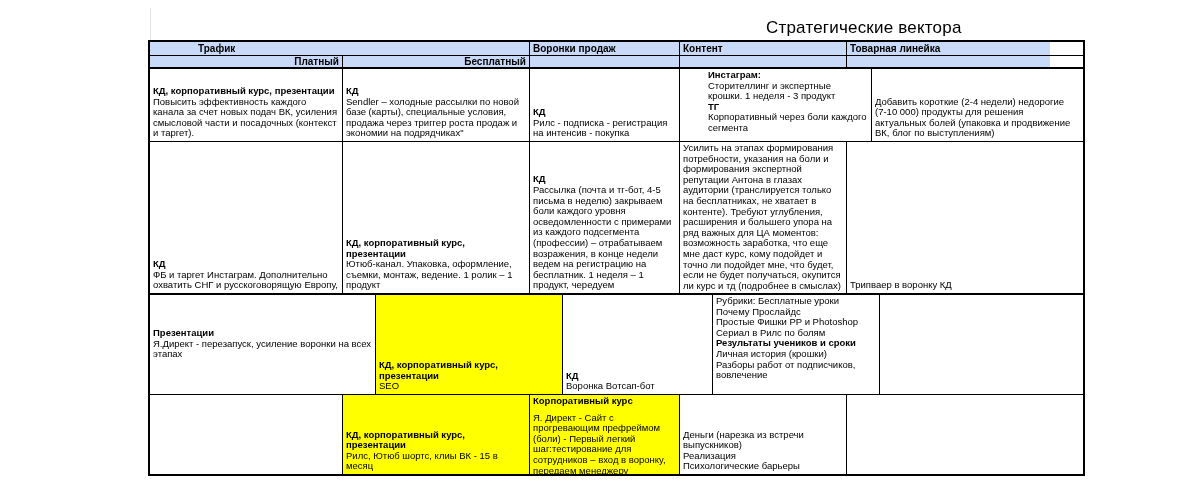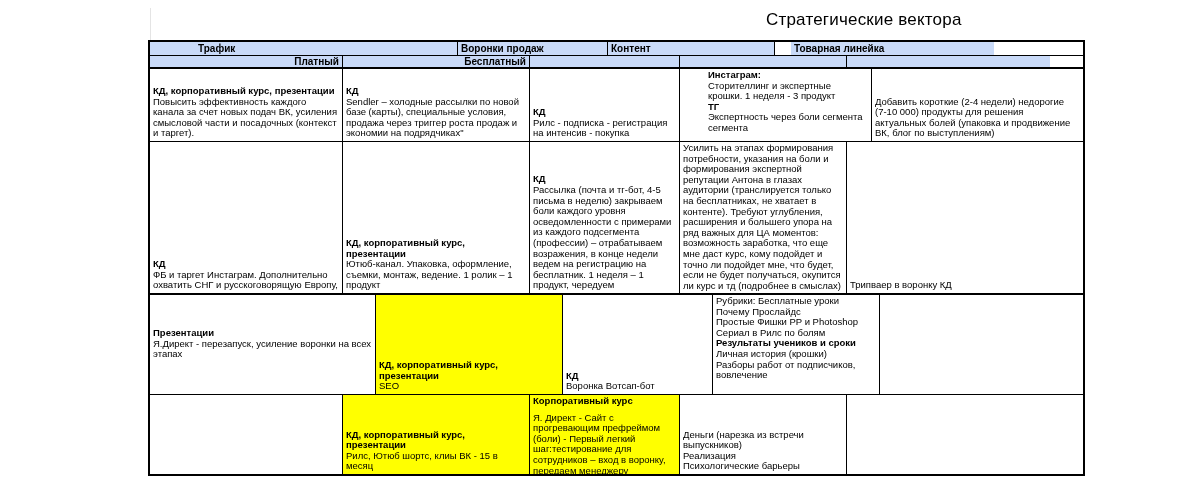--- a/index.html
+++ b/index.html
@@ -3,21 +3,21 @@
 <meta charset="utf-8">
 <style>
   html, body { margin:0; padding:0; background:#ffffff; }
   body {
     width:1200px; height:500px; overflow:hidden;
     font-family:"Liberation Sans", sans-serif; color:#000;
   }
   .canvas { position:relative; width:1200px; height:500px; background:#fff; }
 
   .sheet-title {
-    position:absolute; left:766px; top:10px;
+    position:absolute; left:766px; top:18px;
     font-size:17px; letter-spacing:0.2px; white-space:nowrap;text-align:right;
   }
 
   .col-gridline {
     position:absolute; left:150px; top:8px; width:1px; height:32px;
     background:#e4e4e4;
   }
 
   .chevron-decor {
     position:absolute; left:167px; top:239px;
@@ -61,24 +61,24 @@
 </style>
 </head>
 <body>
 
 <div class="canvas">
   <div class="sheet-title">Стратегические вектора</div>
   <div class="col-gridline"></div>
   <div class="chevron-decor">&lt;</div>
   <div class="grid-table" id="grid-table">
       <div class="tr h-row hr1">
-        <div class="td th" style="width: 308px; padding-left: 48px;">Трафик</div>
+        <div class="td th" style="width: 380px; padding-left: 48px;">Трафик</div>
         <div class="td th" style="width: 150px;">Воронки продаж</div>
         <div class="td th" style="width: 167px;">Контент</div>
-        <div class="td th" style="width: 203px; margin-left: 16px;">Товарная линейка</div>
+        <div class="td th" style="width: 203px;">Товарная линейка</div>
       </div>
       <div class="tr h-row hr2 thick">
         <div class="td th" style="width: 193px;">Платный</div>
         <div class="td th" style="width: 187px;">Бесплатный</div>
         <div class="td th" style="width: 150px;"></div>
         <div class="td th" style="width: 167px;"></div>
         <div class="td th" style="width: 203px;"></div>
       </div>
       <div class="tr" style="height: 73px;">
         <div class="td v-bottom" style="width: 193px;">
@@ -90,21 +90,21 @@
           <div class="line">Sendler – холодные рассылки по новой базе (карты), специальные условия, продажа через триггер роста продаж и экономии на подрядчиках"</div>
         </div>
         <div class="td v-bottom" style="width: 150px;">
           <div class="line b">КД</div>
           <div class="line">Рилс - подписка - регистрация на интенсив - покупка</div>
         </div>
         <div class="td v-top" style="width: 167px; margin-left: 25px;">
           <div class="line b">Инстаграм:</div>
           <div class="line">Сторителлинг и экспертные крошки. 1 неделя - 3 продукт</div>
           <div class="line b">ТГ</div>
-          <div class="line">Экспертность через боли сегмента сегмента</div>
+          <div class="line">Корпоративный через боли каждого сегмента</div>
         </div>
         <div class="td v-bottom" style="width: 203px;">
           <div class="line">Добавить короткие (2-4 недели)  недорогие (7-10 000) продукты для решения актуальных болей (упаковка и продвижение ВК, блог по выступлениям)</div>
         </div>
       </div>
       <div class="tr thick" style="height: 153px;">
         <div class="td v-bottom" style="width: 193px;">
           <div class="line b">КД</div>
           <div class="line">ФБ и таргет Инстаграм. Дополнительно охватить СНГ и русскоговорящую Европу,</div>
         </div>

